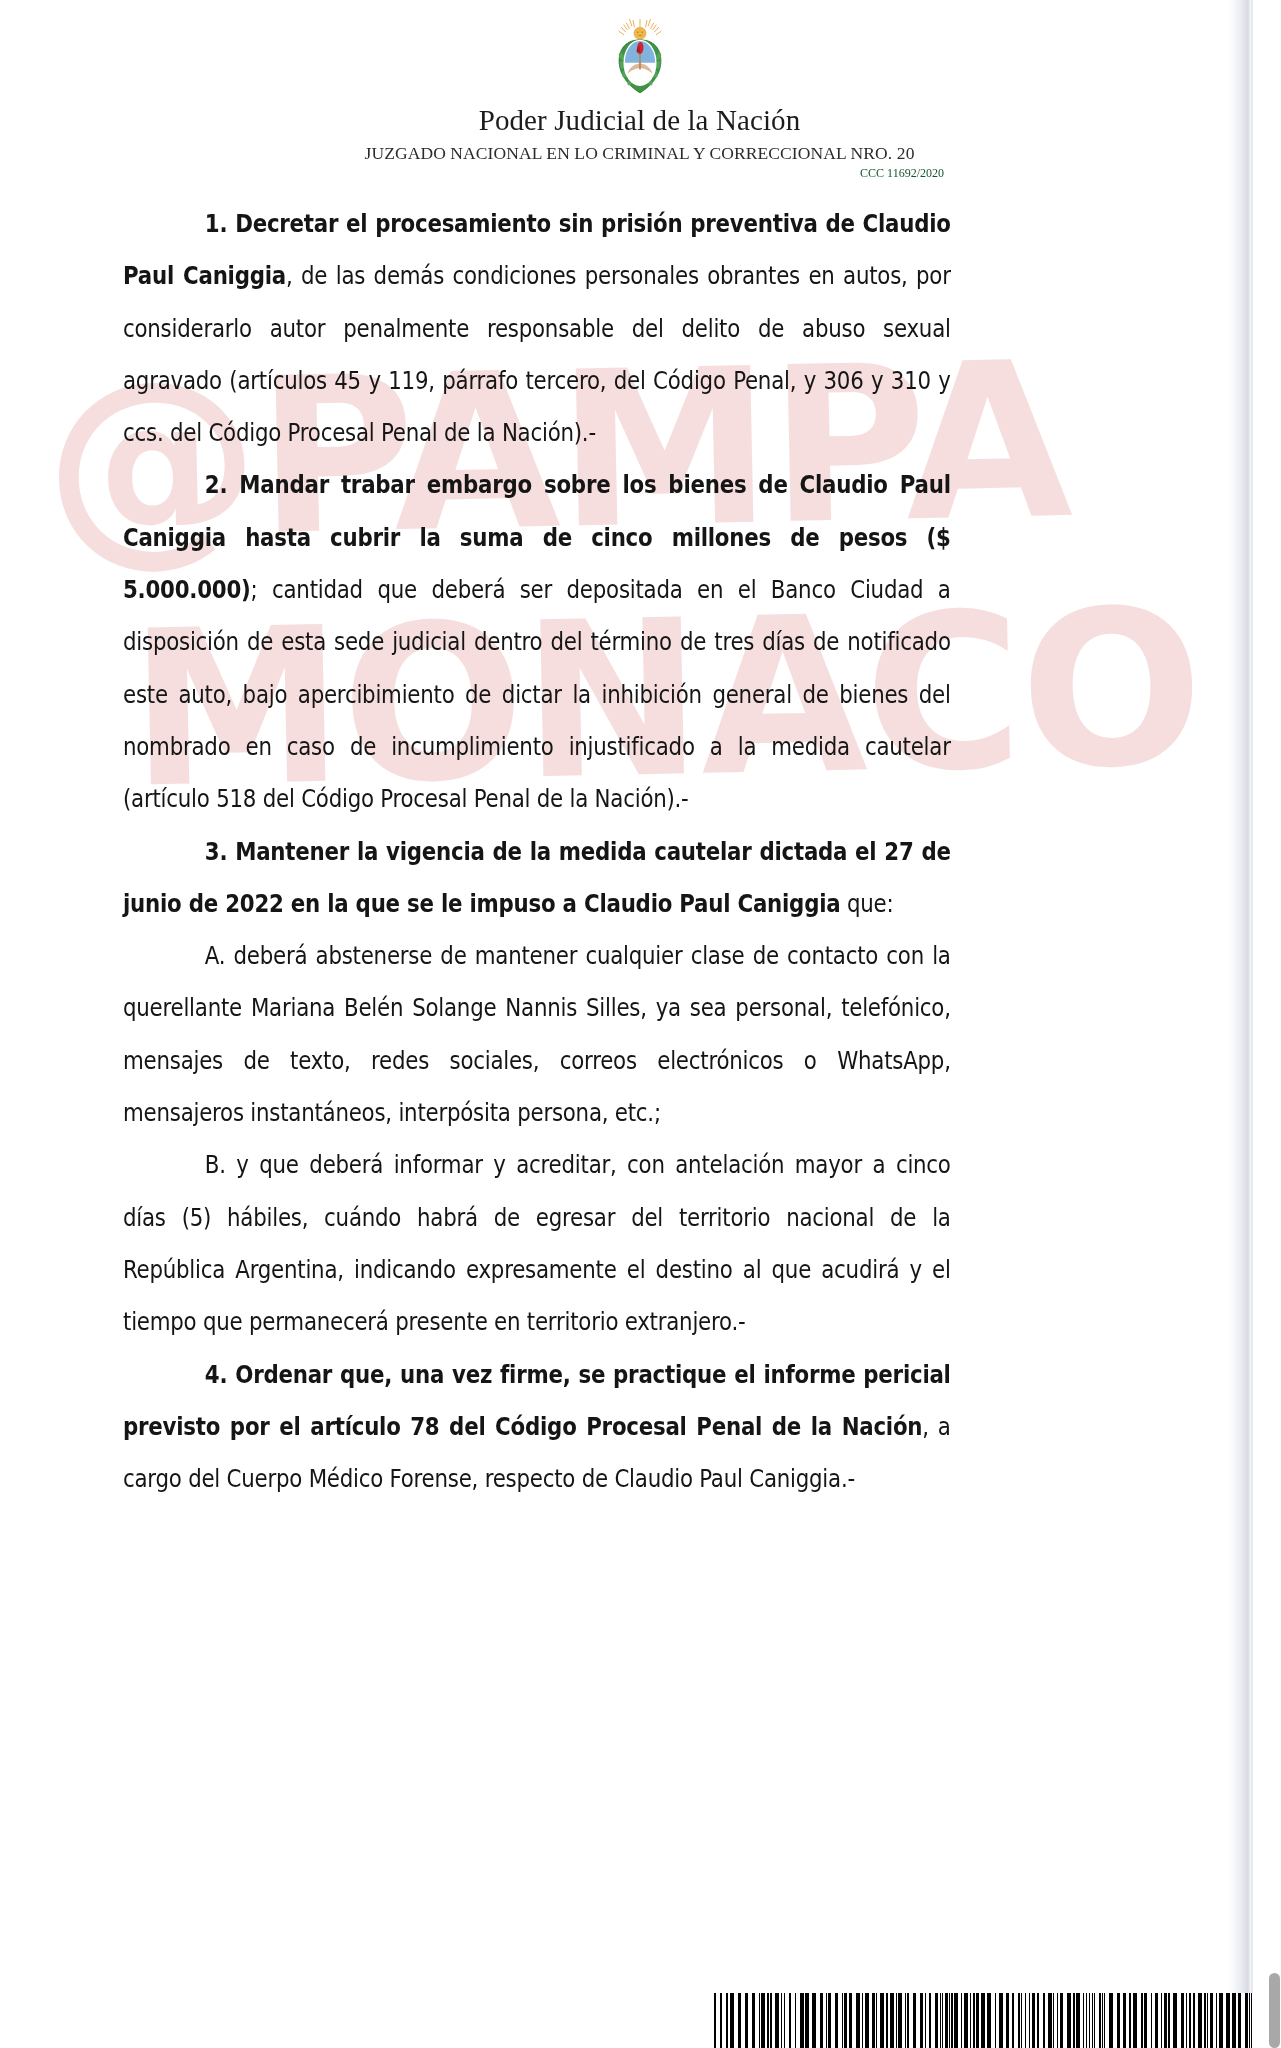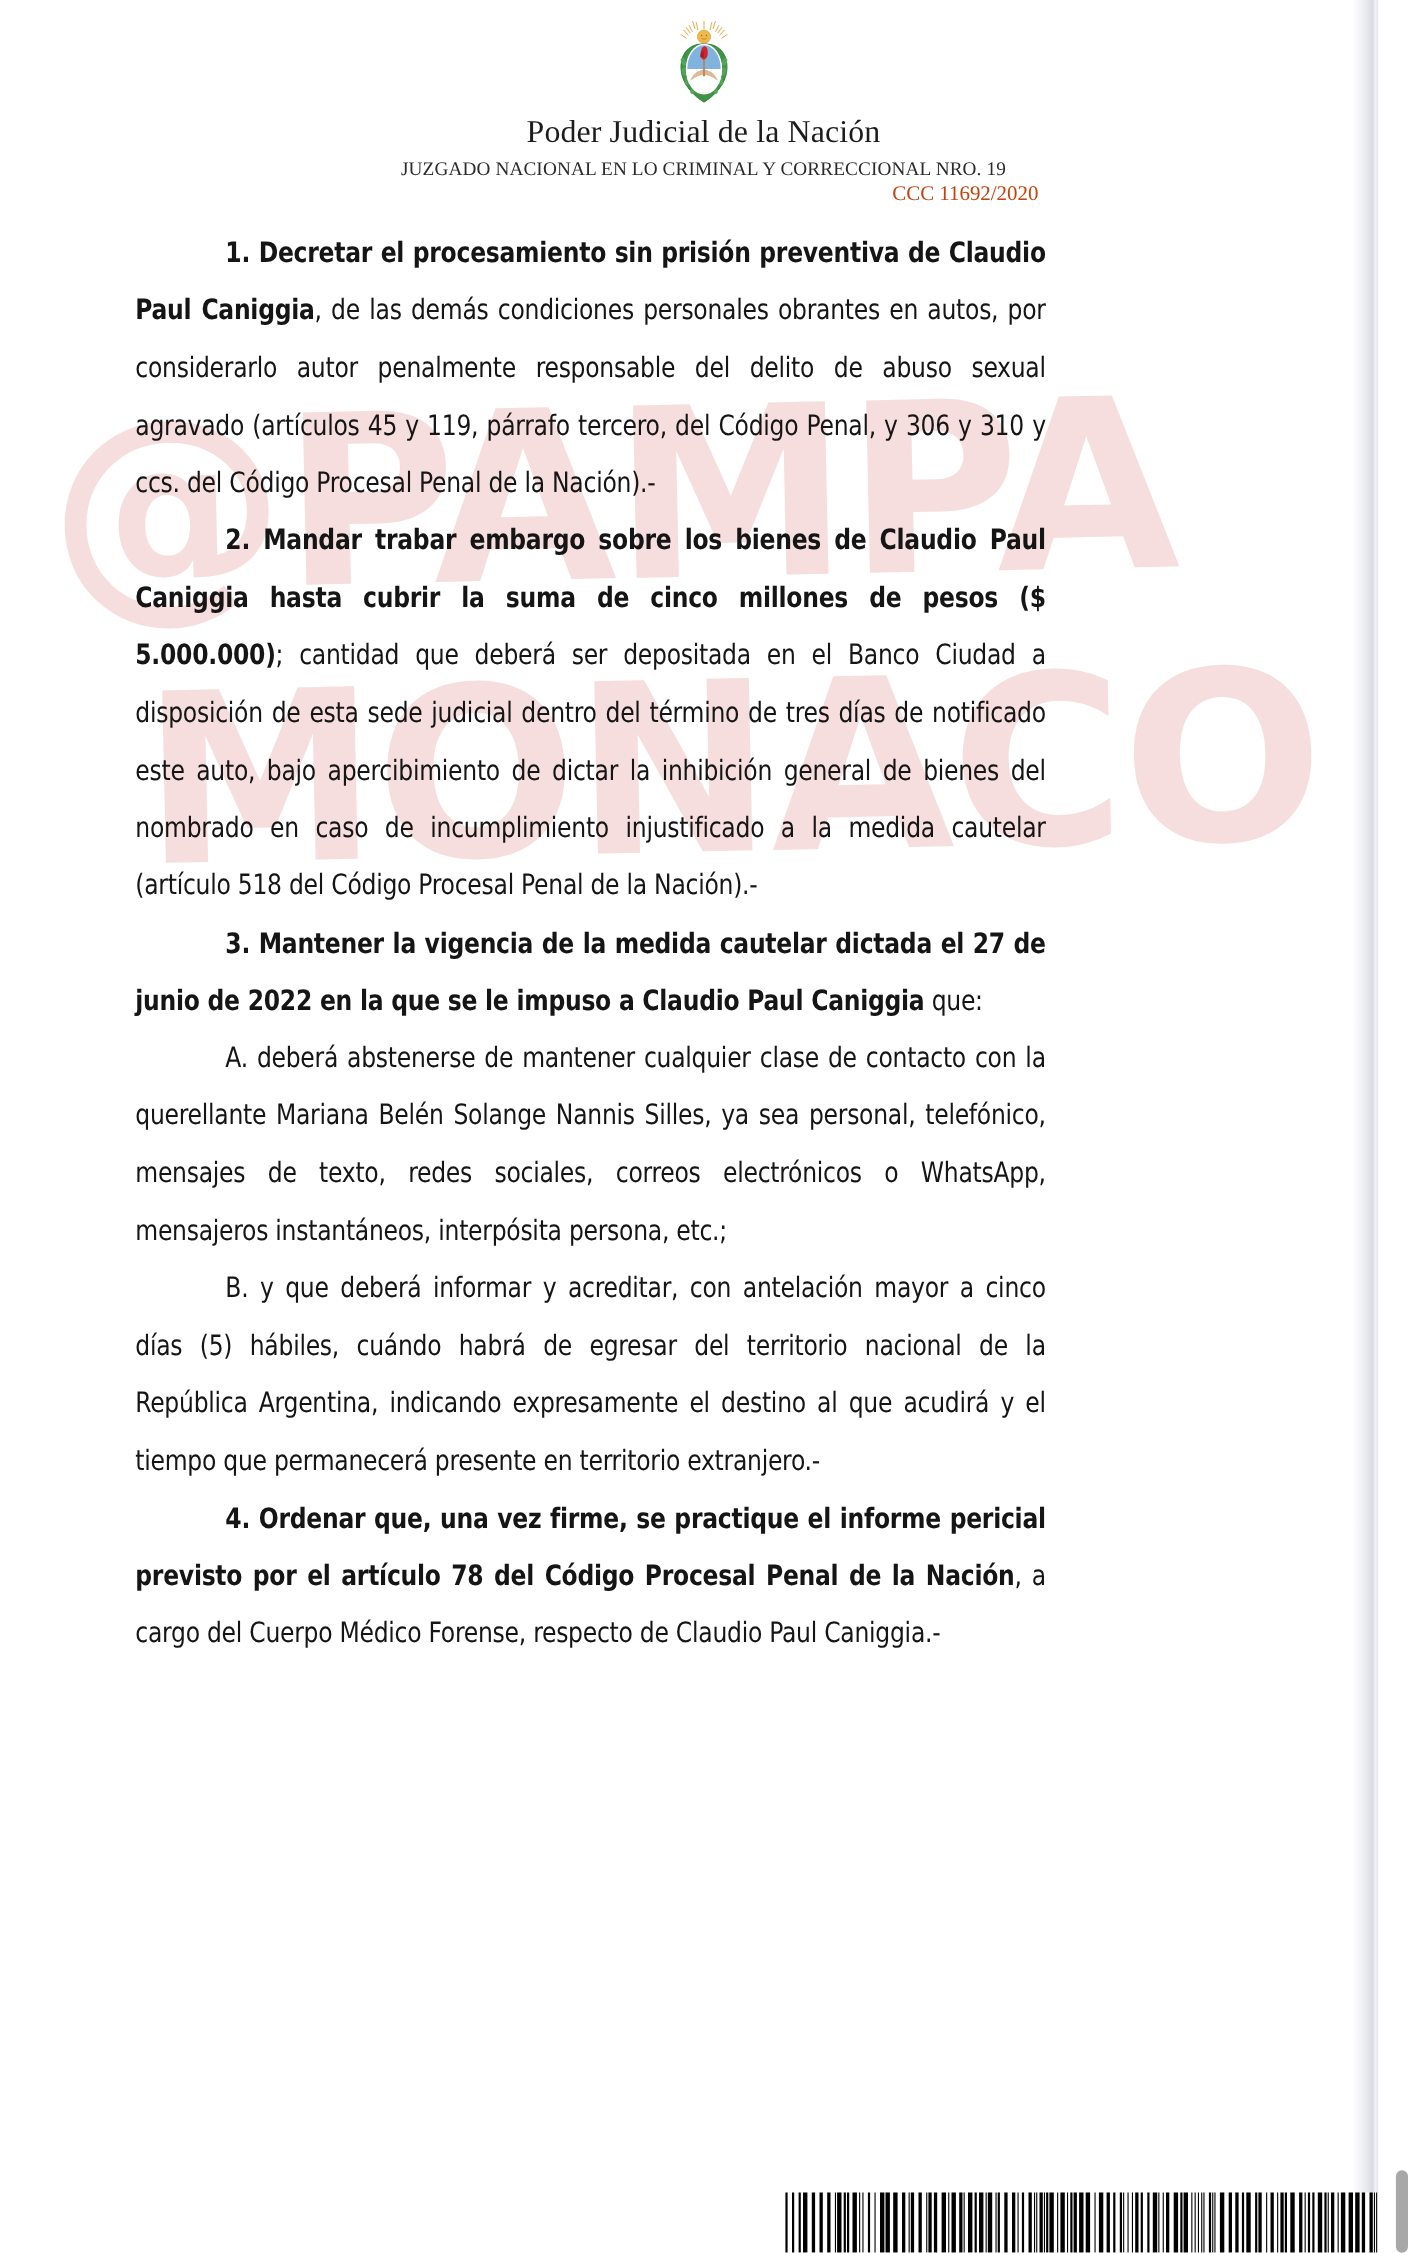--- a/index.html
+++ b/index.html
@@ -140,22 +140,22 @@
   #court-office {
     font-family: "Liberation Serif", serif;
     font-size: 17.5px;
     color: #2b2b2b;
     letter-spacing: 0.1px;
     margin-top: 6px;
     text-align: center;
   }
   #case-number {
     font-family: "Liberation Serif", serif;
-    font-size: 19px;
-    color: #c2410c;
+    font-size: 12px;
+    color: #14532d;
     text-align: right;
     padding-right: 322px;
     margin-top: 2px;
   }
 
   
   #body-text {
     margin: 0 auto;
     width: 828px;
     margin-left: 123px;
@@ -249,21 +249,21 @@
 
         <path d="M38 100 C44 88 52 84 60 84 C68 84 76 88 82 100 C74 94 66 91 60 91 C54 91 46 94 38 100 Z" fill="#e4b896" stroke="#c99b78" stroke-width="0.8"></path>
 
         <rect x="58.4" y="52" width="3.2" height="42" fill="#b08a5e"></rect>
 
         <path d="M54 62 C54 50 57 44 61 44 C65 44 67 50 66 58 C65 64 62 66 58 66 Z" fill="#cf2430"></path>
         <path d="M54 62 C54 56 56 52 59 52 L60 62 Z" fill="#a81b26"></path>
       </svg>
 
       <div id="court-title">Poder Judicial de la Nación</div>
-      <div id="court-office">JUZGADO NACIONAL EN LO CRIMINAL Y CORRECCIONAL NRO. 19</div>
+      <div id="court-office">JUZGADO NACIONAL EN LO CRIMINAL Y CORRECCIONAL NRO. 20</div>
       <div id="case-number">CCC 11692/2020</div>
     </div>
 
     <div id="body-text">
 
       <p class="para indent"><b>1. Decretar el procesamiento sin prisión preventiva de Claudio Paul Caniggia</b><span>, de las demás condiciones personales obrantes en autos, por considerarlo autor penalmente responsable del delito de abuso sexual agravado (artículos 45 y 119, párrafo tercero, del Código Penal, y 306 y 310 y ccs. del Código Procesal Penal de la Nación).-</span></p>
 
       <p class="para indent"><b>2. Mandar trabar embargo sobre los bienes de Claudio Paul Caniggia hasta cubrir la suma de cinco millones de pesos ($ 5.000.000)</b><span>; cantidad que deberá ser depositada en el Banco Ciudad a disposición de esta sede judicial dentro del término de tres días de notificado este auto, bajo apercibimiento de dictar la inhibición general de bienes del nombrado en caso de incumplimiento injustificado a la medida cautelar (artículo 518 del Código Procesal Penal de la Nación).-</span></p>
 
       <p class="para indent"><b>3. Mantener la vigencia de la medida cautelar dictada el 27 de junio de 2022 en la que se le impuso a Claudio Paul Caniggia</b><span> que:</span></p>

